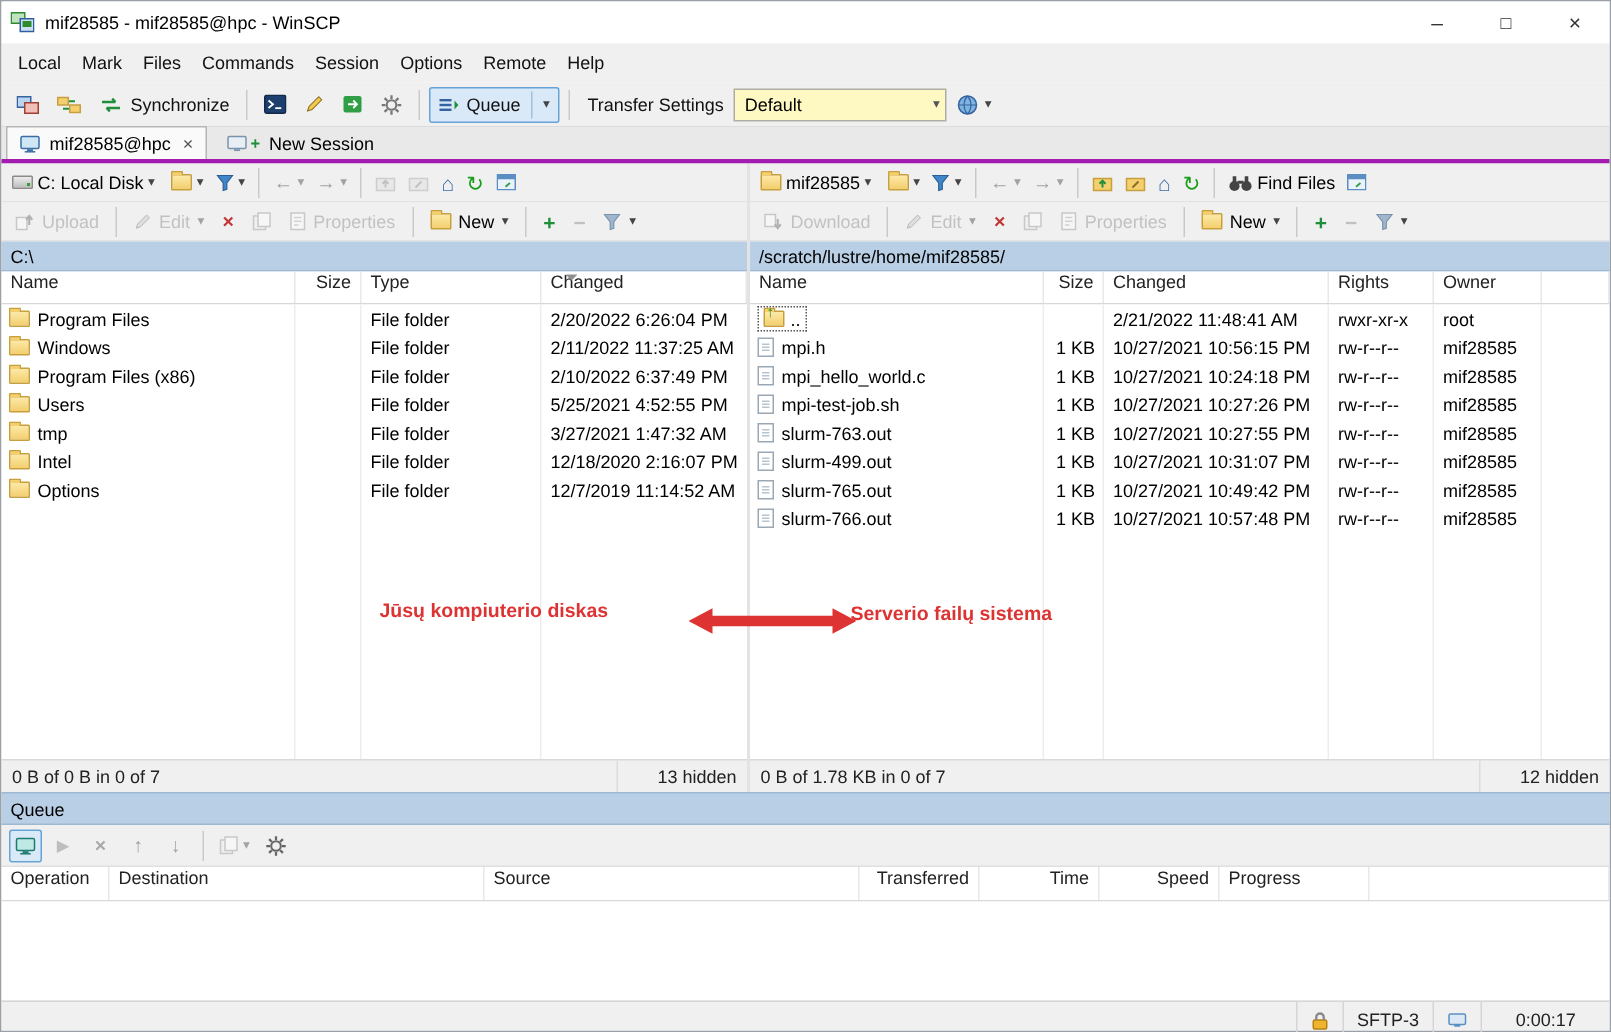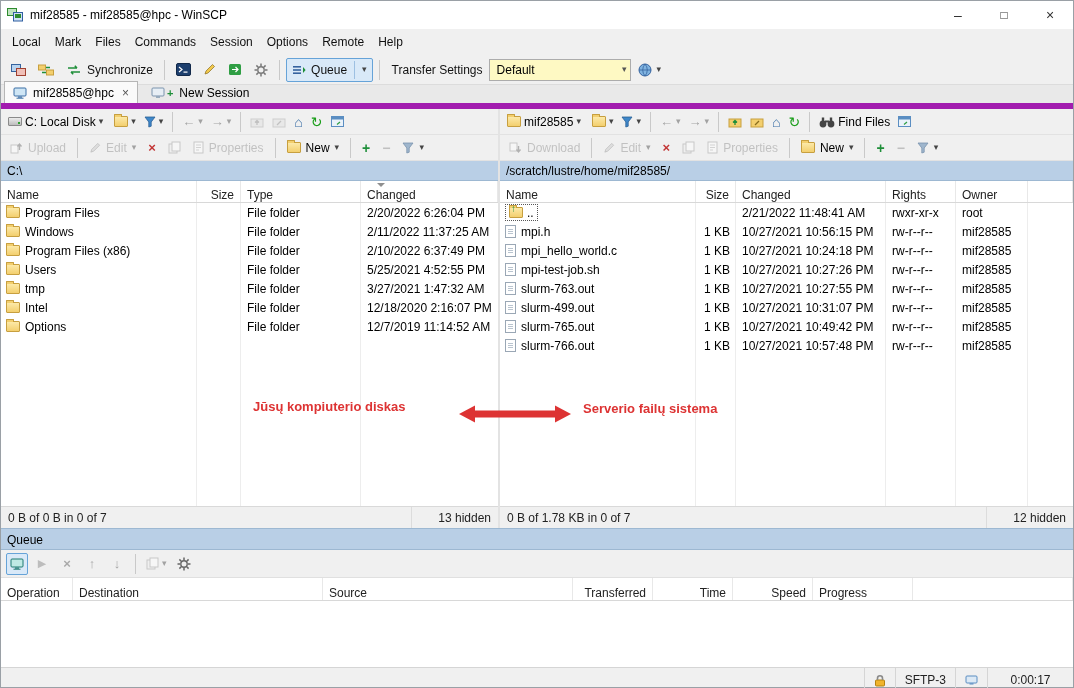--- a/index.html
+++ b/index.html
@@ -25,41 +25,41 @@
   .dd{font-size:9px;color:#444;line-height:1}
   .toggled{border:1px solid #66a3d8;background:#d9e9f8}
   .split-div{width:1px;height:18px;background:#9dc0e2;margin:0 2px}
   .combo{height:22px;background:#fef9c3;border:1px solid #acacac;display:flex;align-items:center;gap:6px;padding:0 3px 0 7px}
   .combo .dd{color:#555}
   .lbl{color:#111}
   .disabled{opacity:.45;filter:grayscale(1)}
   .gtext{color:#8a8a8a}
 
   
-  .tabbar{height:24px;flex:0 0 24px;background:#e9e9e9;display:flex;align-items:flex-end;padding-left:3px;border-bottom:6px solid #a21caf}
+  .tabbar{height:24px;flex:0 0 24px;background:#e9e9e9;display:flex;align-items:flex-end;padding-left:3px;border-bottom:3px solid #a21caf}
   .tab{height:22px;display:flex;align-items:center;gap:6px;padding:0 8px;border:1px solid #b6b6b6;border-bottom:none;background:#fafafa;margin-right:4px}
   .tab.inactive{border-color:transparent;background:transparent}
   .tab-close{font-size:12px;color:#555;margin-left:2px}
   .plus-badge{color:#1f8f3a;font-weight:bold;font-size:11px;margin-left:-4px}
 
   
   .panels{flex:0 0 419px;display:flex;min-height:0}
   .panel{display:flex;flex-direction:column;min-width:0}
   .panel.lp{flex:0 0 497px}
   .splitter{flex:0 0 2px;background:#e3e3e3}
   .panel.rp{flex:1}
   .ptoolbar{height:26px;flex:0 0 26px;background:#f0f0f0;display:flex;align-items:center;gap:2px;padding:0 4px;border-bottom:1px solid #e2e2e2}
   .tbi{height:22px;display:flex;align-items:center;gap:3px;padding:0 3px;border-radius:2px}
   .cmdbar{height:26px;flex:0 0 26px;background:#f0f0f0;display:flex;align-items:center;gap:2px;padding:0 4px;border-bottom:1px solid #e2e2e2}
   .cbtn{height:22px;display:flex;align-items:center;gap:5px;padding:0 5px;border-radius:2px;white-space:nowrap}
   .pathbar{height:20px;flex:0 0 20px;line-height:20px;background:var(--path-header-blue,#b9cfe6);padding-left:6px;color:#000;border-bottom:1px solid #9db8d2}
 
   
   .colhdr{height:22px;flex:0 0 22px;background:#fff;display:flex;border-bottom:1px solid #d8d8d8;color:#222}
-  .hc{display:flex;align-items:flex-end;padding:0 6px;border-right:1px solid #e8e8e8;position:relative;white-space:nowrap;overflow:hidden}
+  .hc{display:flex;align-items:flex-start;padding:0 6px;border-right:1px solid #e8e8e8;position:relative;white-space:nowrap;overflow:hidden}
   .hc.num{justify-content:flex-end}
   .sort-caret{position:absolute;top:2px;left:16px;width:0;height:0;border-left:4px solid transparent;border-right:4px solid transparent;border-top:4px solid #8f8f8f}
   .c-name{width:196px}
   .lp .c-size{width:44px}.lp .c-type{width:120px}.lp .c-changed{flex:1}
   .rp .c-size{width:40px}.rp .c-changed{width:150px}.rp .c-rights{width:70px}.rp .c-owner{width:72px}.rp .c-fill{flex:1}
   .flist{flex:1;position:relative;background:#fff;overflow:hidden}
   .vline{position:absolute;top:0;bottom:0;width:1px;background:#ededed}
   .frow{height:19px;display:flex;align-items:center}
   .fc{padding:0 6px;white-space:nowrap;overflow:hidden;height:19px;display:flex;align-items:center}
   .fc.num{justify-content:flex-end}
@@ -782,16 +782,16 @@
         </svg>
     </div>
     <div class="bs-seg time">0:00:17</div>
   </div>
 
   <div class="annot-overlay">
     <div class="annot-label" style="left:252px;top:398px">Jūsų kompiuterio diskas</div>
     <svg class="annot-arrow" style="left:458px;top:401px" width="112" height="24" viewBox="0 0 112 24">
       <polygon points="0,12 16,3.5 16,8.5 96,8.5 96,3.5 112,12 96,20.5 96,15.5 16,15.5 16,20.5" fill="var(--annotation-red,#dd3333)"></polygon>
     </svg>
-    <div class="annot-label" style="left:582px;top:400px">Serverio failų sistema</div>
+    <div class="annot-label" style="left:566px;top:400px">Serverio failų sistema</div>
   </div>
 
 </div>
 
 </body></html>

